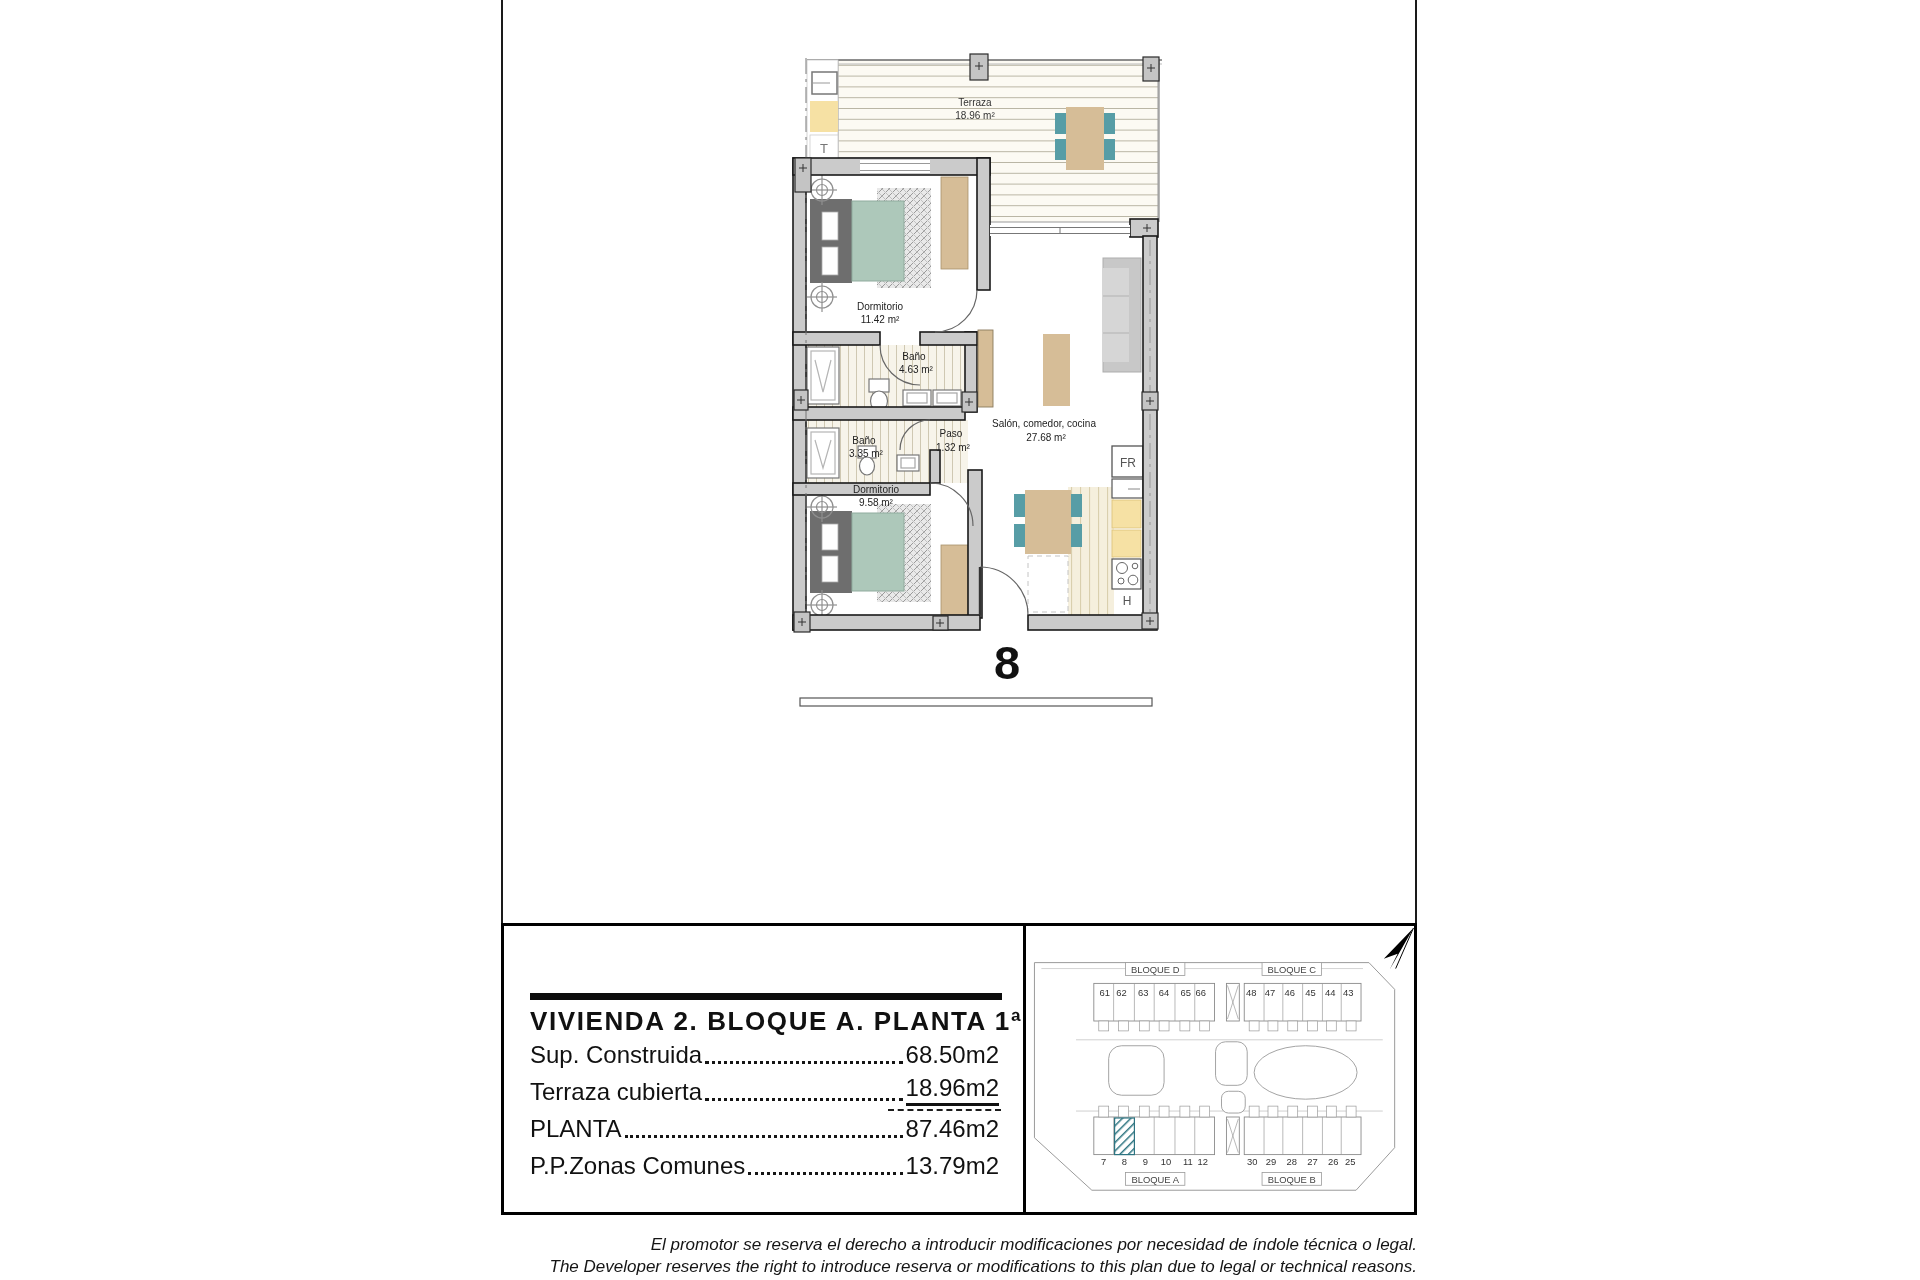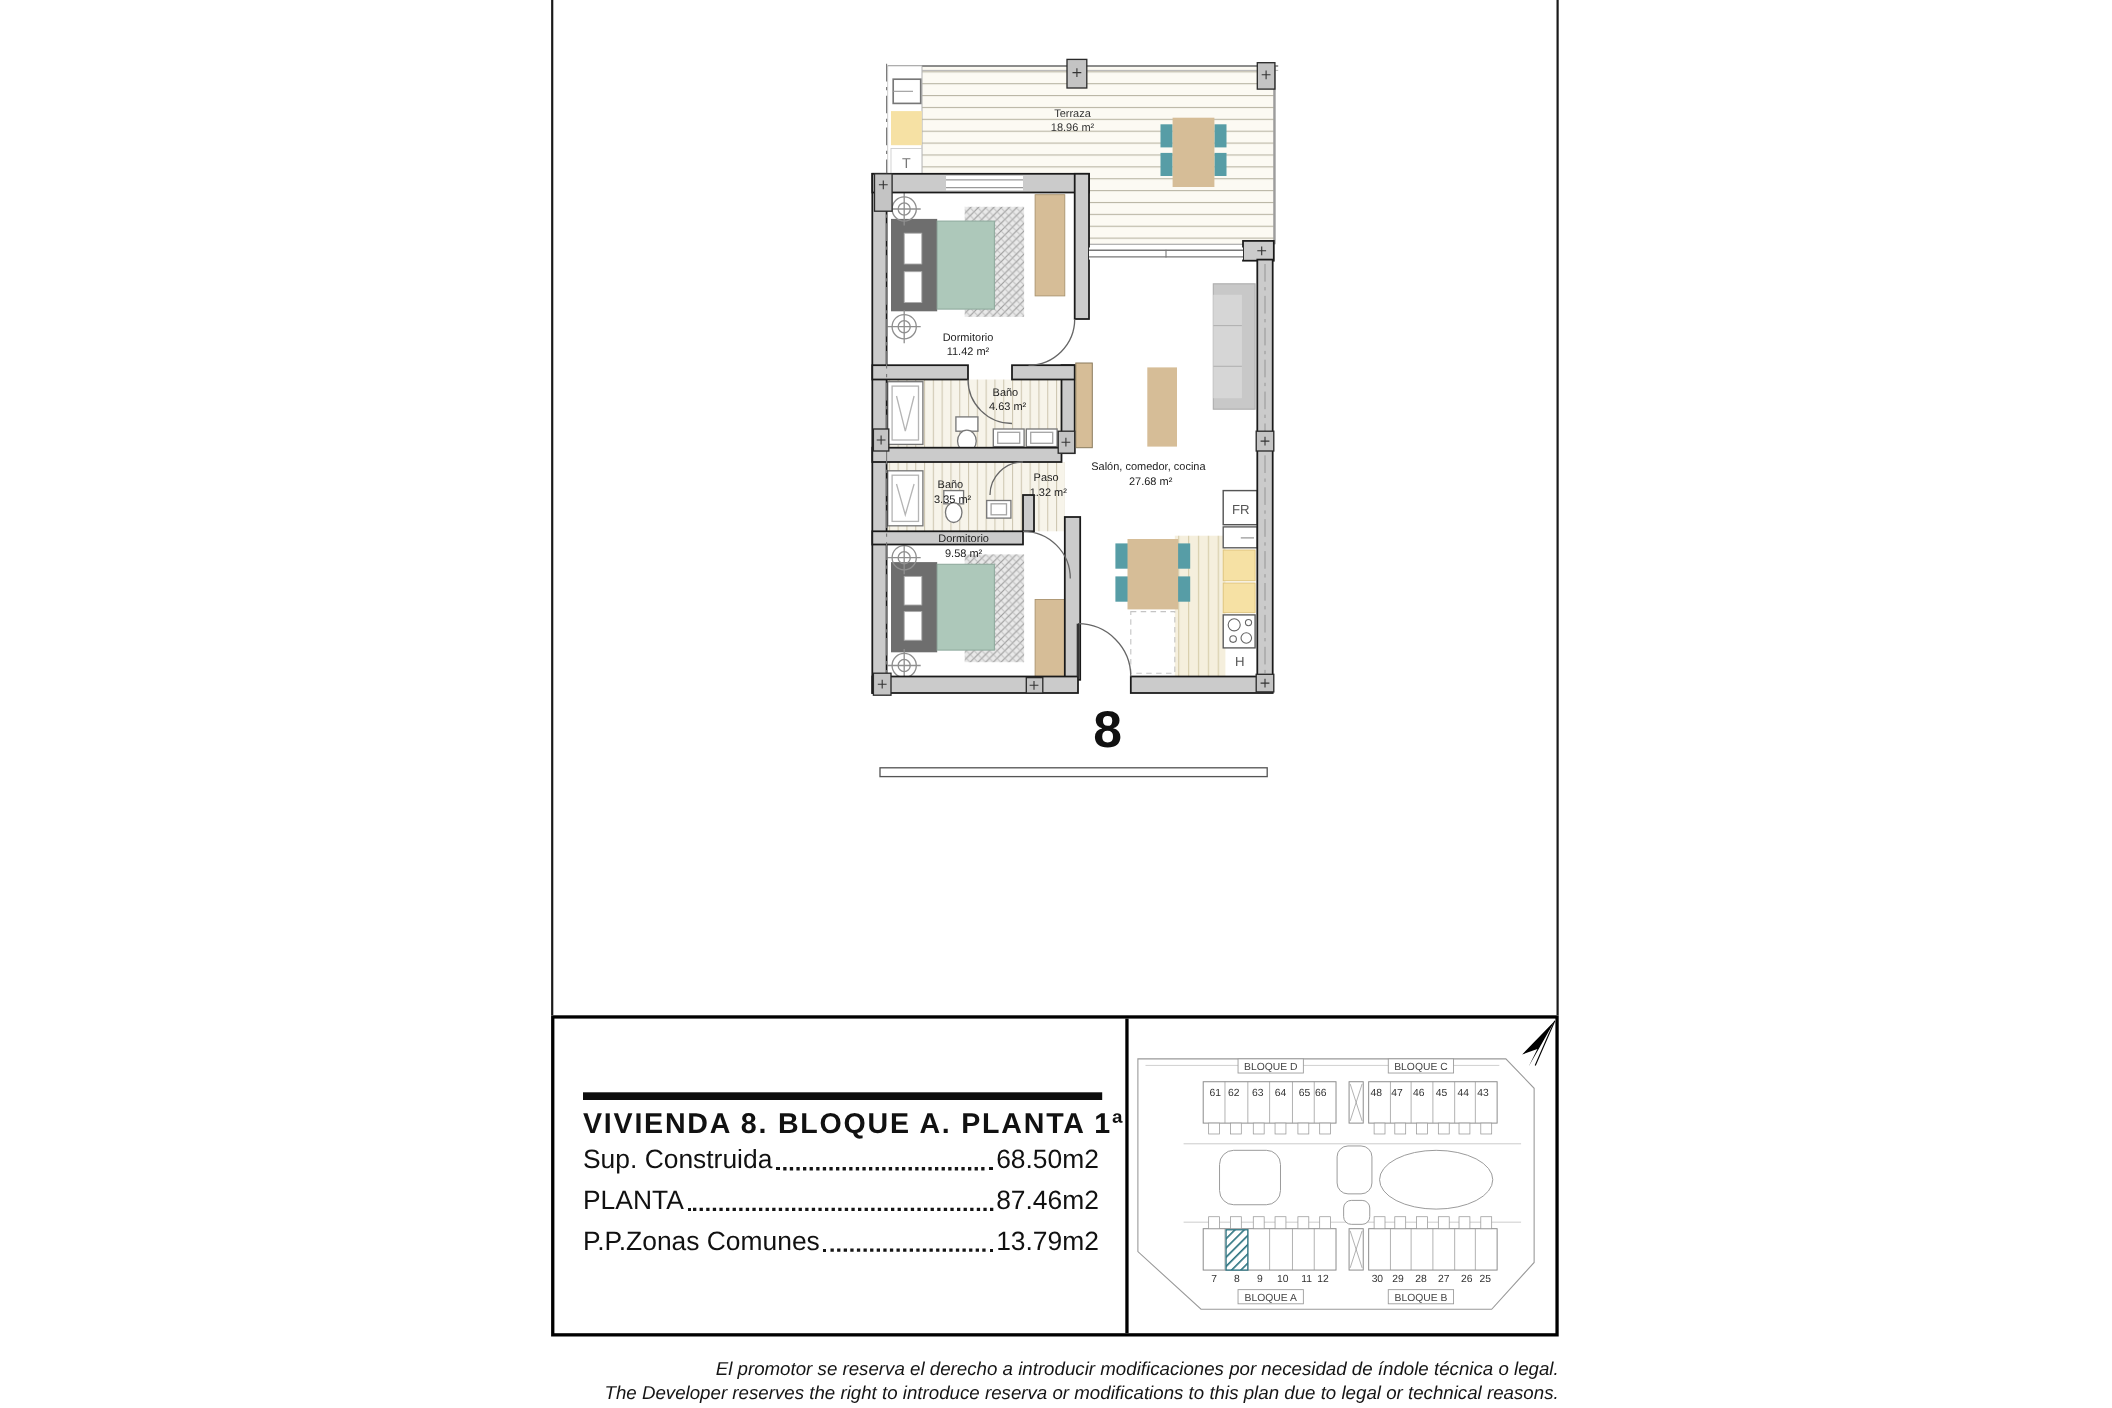--- a/index.html
+++ b/index.html
@@ -240,26 +240,31 @@
       <text x="1046" y="441">27.68 m²</text>
     </g>
 
     <text x="1007" y="679" font-size="47" font-weight="bold" fill="#111" text-anchor="middle">8</text>
     <rect x="800" y="698" width="352" height="8" fill="#fff" stroke="#555" stroke-width="1.2"></rect>
   </svg>
 
   <div class="bottom-box">
     <div class="info-left">
       <div class="info-bar"></div>
-      <div class="info-title">VIVIENDA 8. BLOQUE A. PLANTA 1ª</div>
+      <div class="info-title">VIVIENDA 2. BLOQUE A. PLANTA 1ª</div>
       <div class="info-rows">
         <div class="row">
           <span>Sup. Construida</span>
           <span class="leader"></span>
           <span class="value">68.50m2</span>
+        </div>
+        <div class="row">
+          <span>Terraza cubierta</span>
+          <span class="leader"></span>
+          <span class="value sum">18.96m2</span>
         </div>
         <div class="row">
           <span>PLANTA</span>
           <span class="leader"></span>
           <span class="value">87.46m2</span>
         </div>
         <div class="row">
           <span>P.P.Zonas Comunes</span>
           <span class="leader"></span>
           <span class="value">13.79m2</span>

